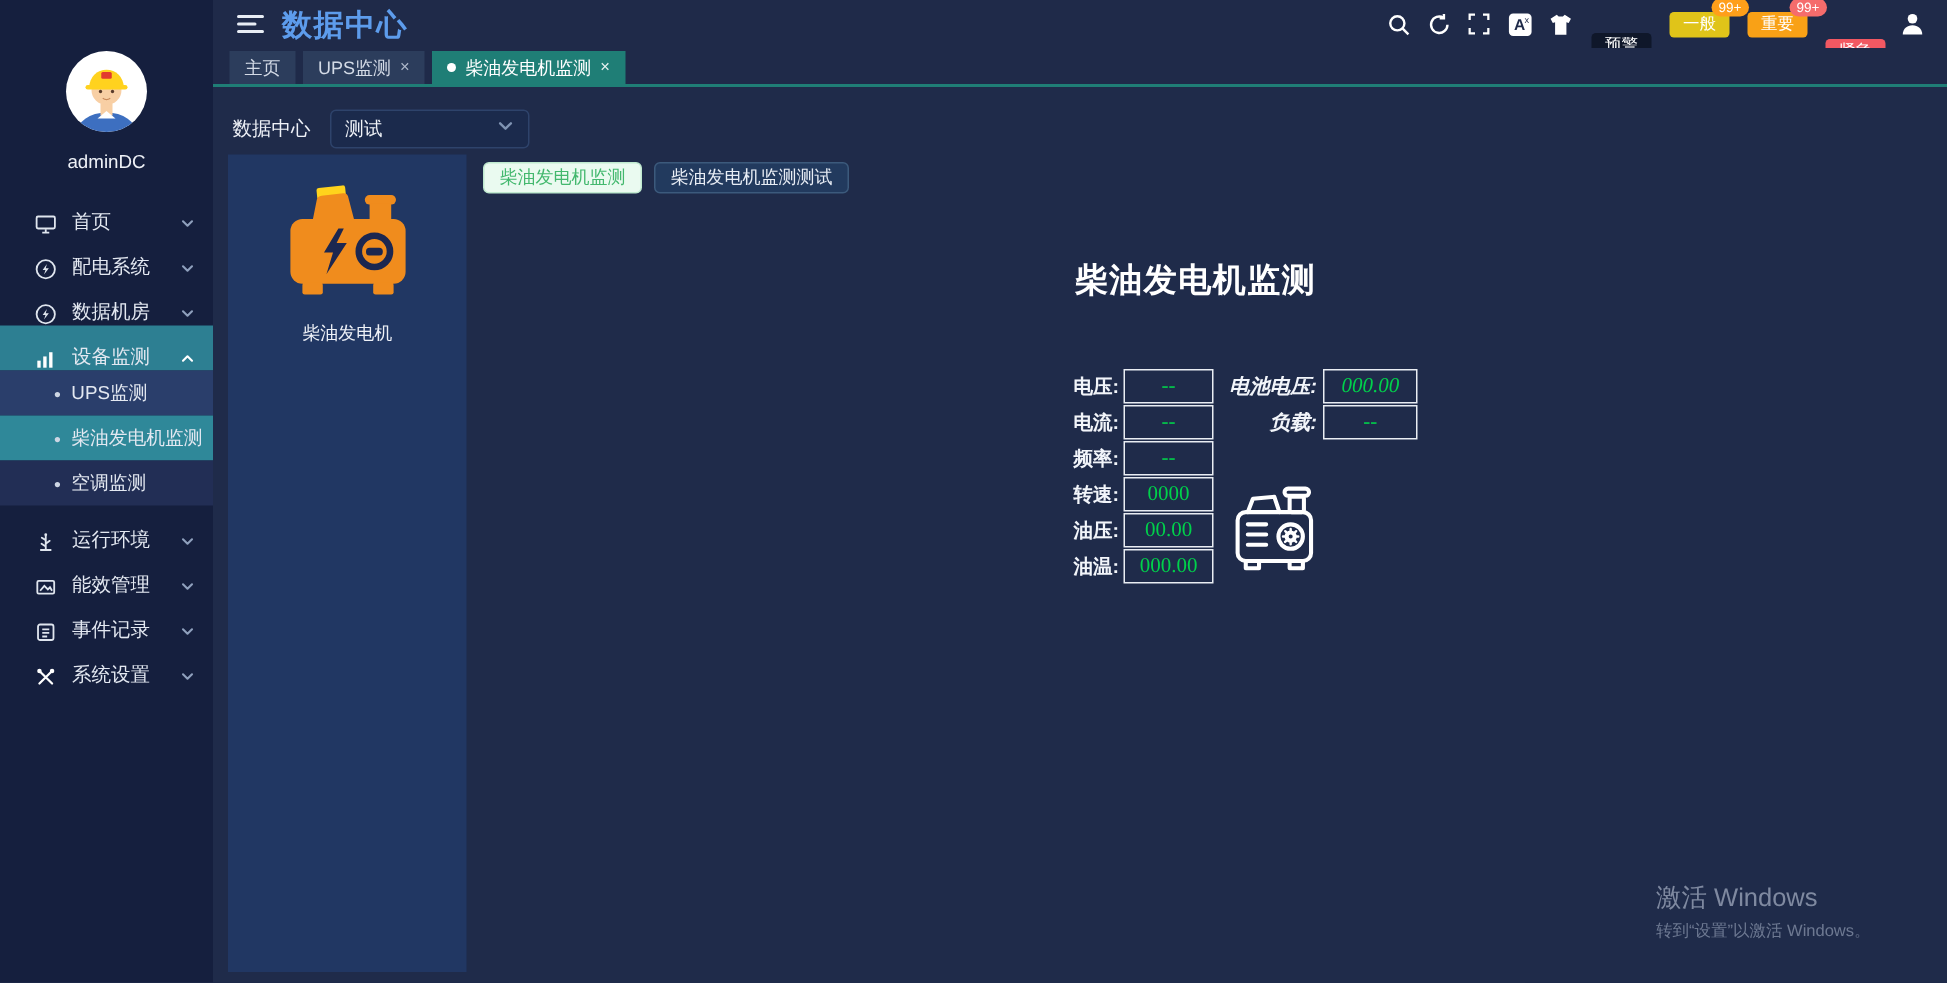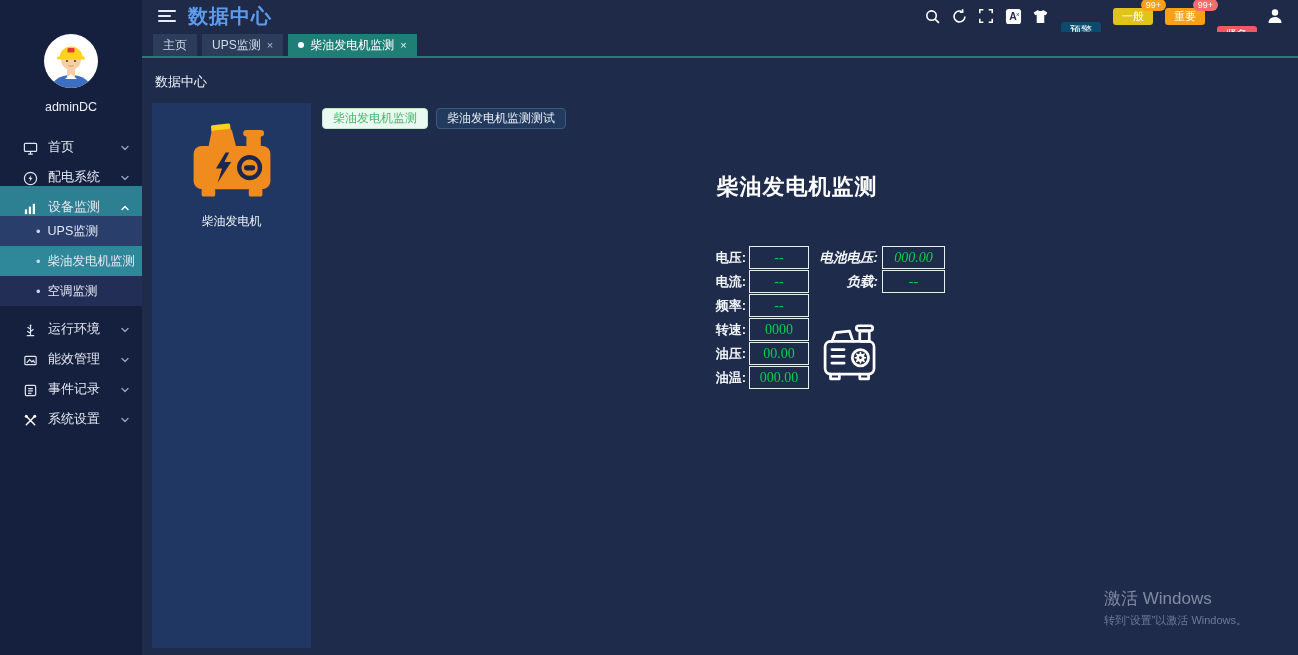--- a/index.html
+++ b/index.html
@@ -22,21 +22,21 @@
   .submenu-item.shade-a { background:#2a3e6b; }
   .submenu-item.shade-b { background:#222e55; }
   .submenu-item.active { background:#2f8899; }
   
   .header { position:absolute; left:142px; right:0; top:0; height:32px; background:#1f2a49; display:flex; align-items:center; padding:0 14px 0 16px; }
   .burger { margin-right:12px; cursor:pointer; display:flex; }
   .app-title { color:#5d9cec; font-size:20px; font-weight:600; letter-spacing:1px; }
   .header-right { margin-left:auto; display:flex; align-items:center; gap:9px; }
   .hicon { width:18px; height:18px; display:flex; align-items:center; justify-content:center; cursor:pointer; }
   .alarm-btn { position:relative; height:17px; line-height:17px; padding:0 9px; border-radius:3px; font-size:11px; color:#fff; cursor:pointer; margin-left:3px; }
-  .alarm-blue { background:#0c4a6e;margin-top:28px; }
+  .alarm-blue { background:#0f172a;margin-top:28px; }
   .alarm-yellow { background:#e0c419; }
   .alarm-orange { background:#f9a116; }
   .alarm-red { background:#f25862;margin-top:36px; }
   .badge { position:absolute; top:-9px; right:-13px; font-size:9px; line-height:12px; padding:0 5px; border-radius:8px; color:#fff; }
   .badge-orange { background:#ff9f1a; }
   .badge-red { background:#f56c6c; }
   
   .tabbar { position:absolute; left:142px; right:0; top:32px; height:26px; background:#1f2a49; border-bottom:2px solid #1f7e76; display:flex; align-items:flex-end; padding-left:11px; gap:5px; }
   .tab { height:22px; display:flex; align-items:center; padding:8px 10px; font-size:12px; background:#2c3d5c; color:#d4dbe7; cursor:pointer; gap:6px; }
   .tab .close { font-size:11px; color:#aeb9cb; cursor:pointer; }
@@ -128,20 +128,32 @@
           <circle cx="8" cy="8" r="6.5" fill="none" stroke="#dfe5ee" stroke-width="1.3"></circle>
           <path d="M8.8 4.2 5.8 8.6h2l-1 3.2 3.4-4.6H8z" fill="#dfe5ee"></path>
         </svg>
     </span>
     <span class="mi-label">配电系统</span>
     <span><svg width="10" height="10" viewBox="0 0 10 10">
           <polyline points="2,3.5 5,6.5 8,3.5" fill="none" stroke="#8fa0bd" stroke-width="1.4" stroke-linecap="round" stroke-linejoin="round"></polyline>
         </svg></span>
   </div>
 
+  <div class="menu-item">
+    <span class="mi-icon">
+      <svg width="15" height="15" viewBox="0 0 16 16">
+          <circle cx="8" cy="8" r="6.5" fill="none" stroke="#dfe5ee" stroke-width="1.3"></circle>
+          <path d="M8.8 4.2 5.8 8.6h2l-1 3.2 3.4-4.6H8z" fill="#dfe5ee"></path>
+        </svg>
+    </span>
+    <span class="mi-label">数据机房</span>
+    <span><svg width="10" height="10" viewBox="0 0 10 10">
+          <polyline points="2,3.5 5,6.5 8,3.5" fill="none" stroke="#8fa0bd" stroke-width="1.4" stroke-linecap="round" stroke-linejoin="round"></polyline>
+        </svg></span>
+  </div>
 
   <div class="menu-item active-parent">
     <span class="mi-icon">
       <svg width="15" height="15" viewBox="0 0 16 16" fill="#ffffff">
           <rect x="2" y="9" width="2.4" height="5"></rect>
           <rect x="6.2" y="6" width="2.4" height="8"></rect>
           <rect x="10.4" y="3" width="2.4" height="11"></rect>
         </svg>
     </span>
     <span class="mi-label">设备监测</span>
@@ -279,20 +291,26 @@
     <span class="tab-dot"></span>
     <span>柴油发电机监测</span>
     <span class="close">×</span>
   </div>
 </div>
 
 <div class="content">
 
   <div class="filter-row">
     <span class="filter-label">数据中心</span>
+    <div class="select-box">
+      <span class="select-value">测试</span>
+      <span><svg width="12" height="12" viewBox="0 0 10 10">
+            <polyline points="2,3.5 5,6.5 8,3.5" fill="none" stroke="#7f93b2" stroke-width="1.3" stroke-linecap="round" stroke-linejoin="round"></polyline>
+          </svg></span>
+    </div>
   </div>
 
   <div class="device-panel">
     <div class="device-card">
       <span>
         <svg width="96" height="84" viewBox="0 0 120 104">
           <rect x="34" y="5" width="24" height="10" rx="2" fill="#ffd31c" transform="rotate(-6 46 10)"></rect>
           <path d="M30 36 34 16q.6-3 4-3.4l18-2q3-.3 4 2.4l6 23z" fill="#f08c1d"></path>
           <rect x="74" y="12" width="26" height="8" rx="4" fill="#f08c1d"></rect>
           <rect x="78" y="19" width="18" height="16" fill="#f08c1d"></rect>

